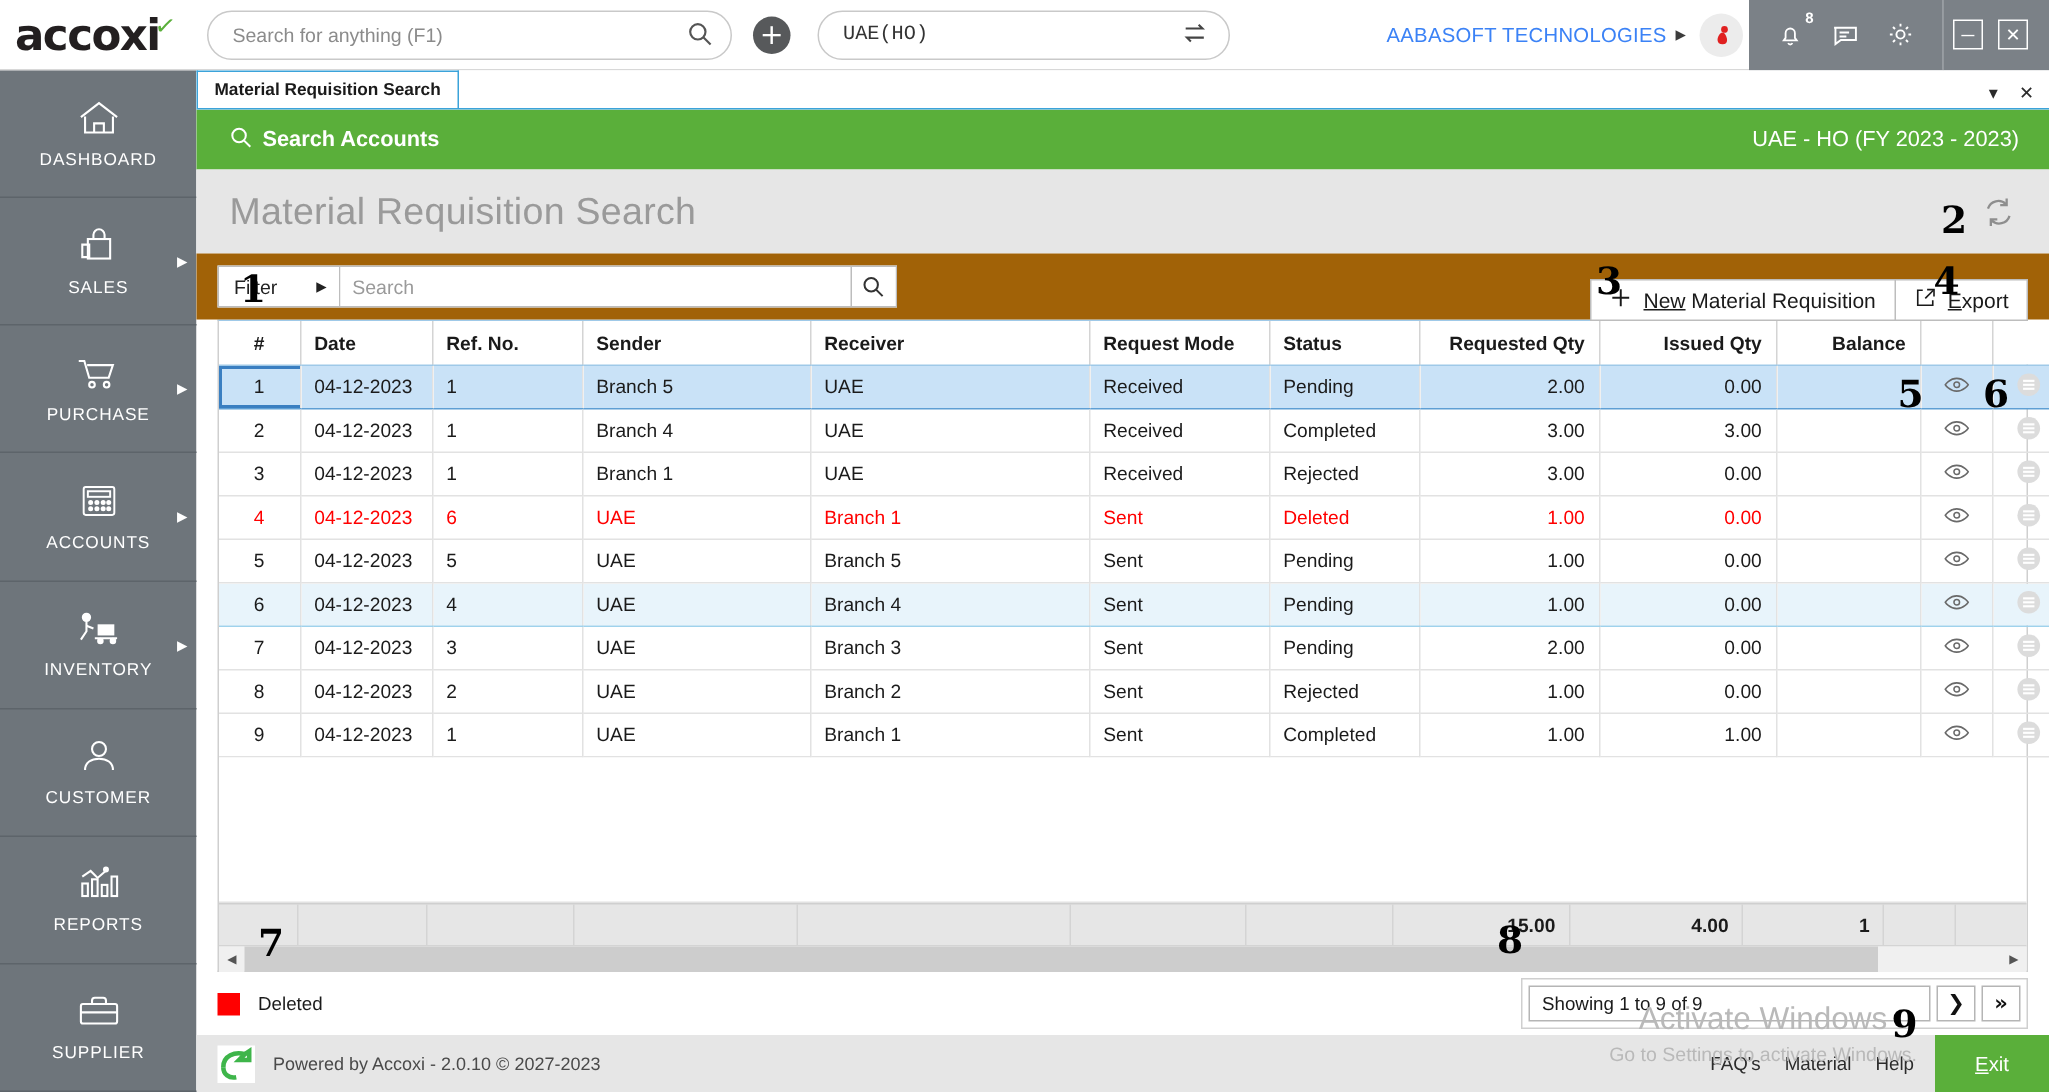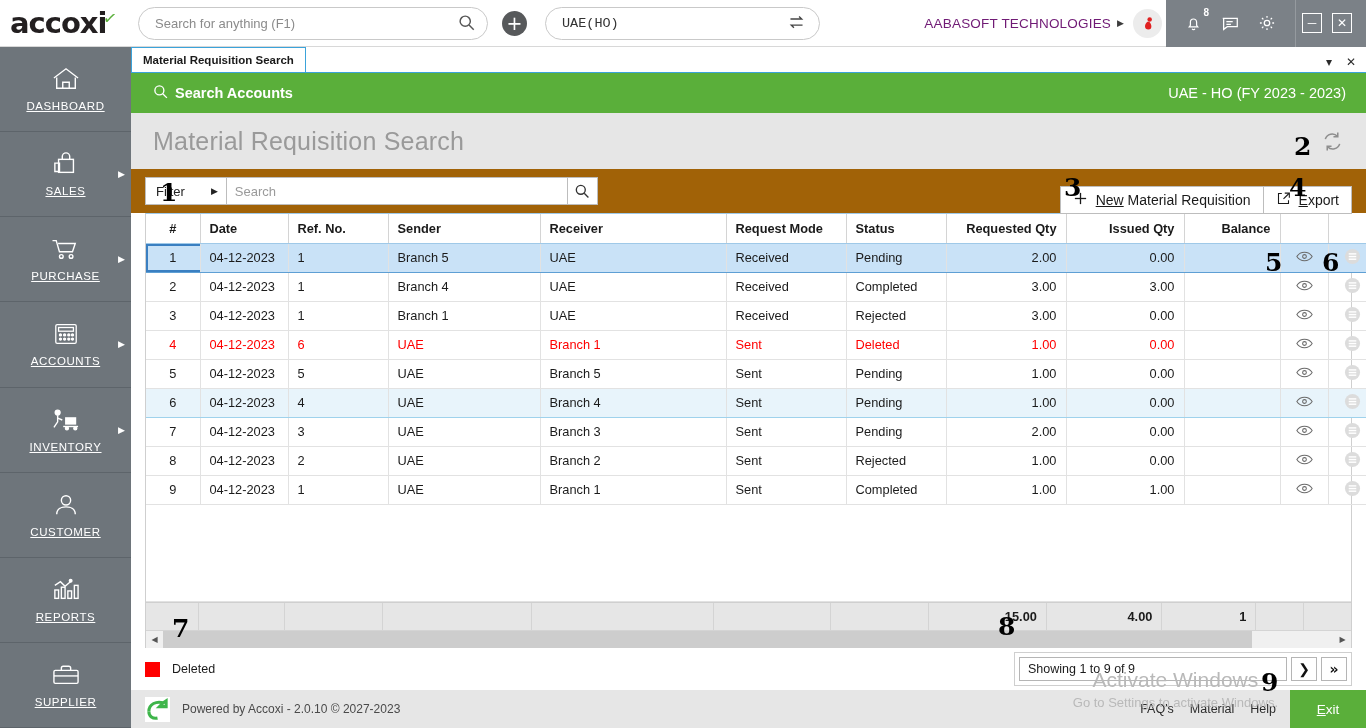--- a/index.html
+++ b/index.html
@@ -24,38 +24,38 @@
   .globalsearch::placeholder { color: #8b8b8b; }
   .srch-ico { position: absolute; right: 13px; top: 7px; color: #555; }
   .plusbtn { width: 25px; height: 25px; border-radius: 50%; background: #57595b; color: #fff;
     display: flex; align-items: center; justify-content: center; font-size: 19px; line-height: 1;
     margin-left: 14px; cursor: pointer; font-family: "DejaVu Sans", sans-serif; }
   .branchwrap { position: relative; margin-left: 18px; font-family: Liberation Mono, monospace; }
   .branchsel { width: 275px; height: 33px; border: 1px solid #c9c9c9; border-radius: 17px;
     padding: 0 42px 0 16px; font-size: 13.5px; color: #333; line-height: 31px; background: #fff; }
   .swapico { position: absolute; right: 14px; top: 6px; color: #444; }
   .company { margin-left: auto; display: flex; align-items: center; gap: 6px; padding-right: 4px; }
-  .company-name { font-size: 13.5px; color: #701a75; letter-spacing: .2px; }
+  .company-name { font-size: 13.5px; color: #3b82f6; letter-spacing: .2px; }
   .company-caret { font-size: 9px; color: #3c3c3c; }
   .avatar { width: 29px; height: 29px; border-radius: 50%; background: #ececec; margin-left: 3px;
     display: flex; align-items: center; justify-content: center; }
   .iconzone { background: #7b8187; height: 47px; display: flex; align-items: center; gap: 17px; padding: 0 18px; }
   .iconzone .ic { color: #fff; position: relative; cursor: pointer; display: flex; }
   .badge { position: absolute; top: -7px; right: -6px; font-size: 10px; color: #fff; font-weight: 600; }
   .winzone { background: #7b8187; height: 47px; display: flex; align-items: center; gap: 10px; padding: 0 14px 0 6px; border-left: 1px solid #959a9f; }
   .winbtn { width: 20px; height: 20px; border: 1.6px solid #fff; display: flex; align-items: center; justify-content: center; color: #fff; font-size: 12px; cursor: pointer; }
 
   
   .body { display: flex; flex: 1 1 auto; min-height: 0; }
 
   
   .sidebar { width: 131px; background: #6e757b; flex: 0 0 131px; display: flex; flex-direction: column; }
   .nav-item { flex: 1 1 0; border-bottom: 1px solid #5d646a; display: flex; flex-direction: column;
     align-items: center; justify-content: center; position: relative; color: #fff; cursor: pointer; gap: 4px; }
-  .nav-item .lbl { font-size: 11.5px; letter-spacing: .6px; text-decoration: underline; }
+  .nav-item .lbl { font-size: 11.5px; letter-spacing: .6px; }
   .nav-arrow { position: absolute; right: 6px; top: 50%; transform: translateY(-50%); font-size: 9px; color: #fff; }
 
   
   .content { flex: 1 1 auto; display: flex; flex-direction: column; min-width: 0; background: #fff; }
 
   
   .tabstrip { height: 26px; background: #fff; display: flex; align-items: flex-end; border-bottom: 1px solid #3ba3da; position: relative; flex: 0 0 26px; }
   .tab { height: 25px; background: #fff; border: 1px solid #3ba3da; border-bottom: none;
     padding: 0 11px; display: flex; align-items: center; font-size: 11.5px; font-weight: 700; color: #1a1a1a; }
   .tabctl { margin-left: auto; display: flex; align-items: center; gap: 14px; padding-right: 10px; padding-bottom: 3px; }

